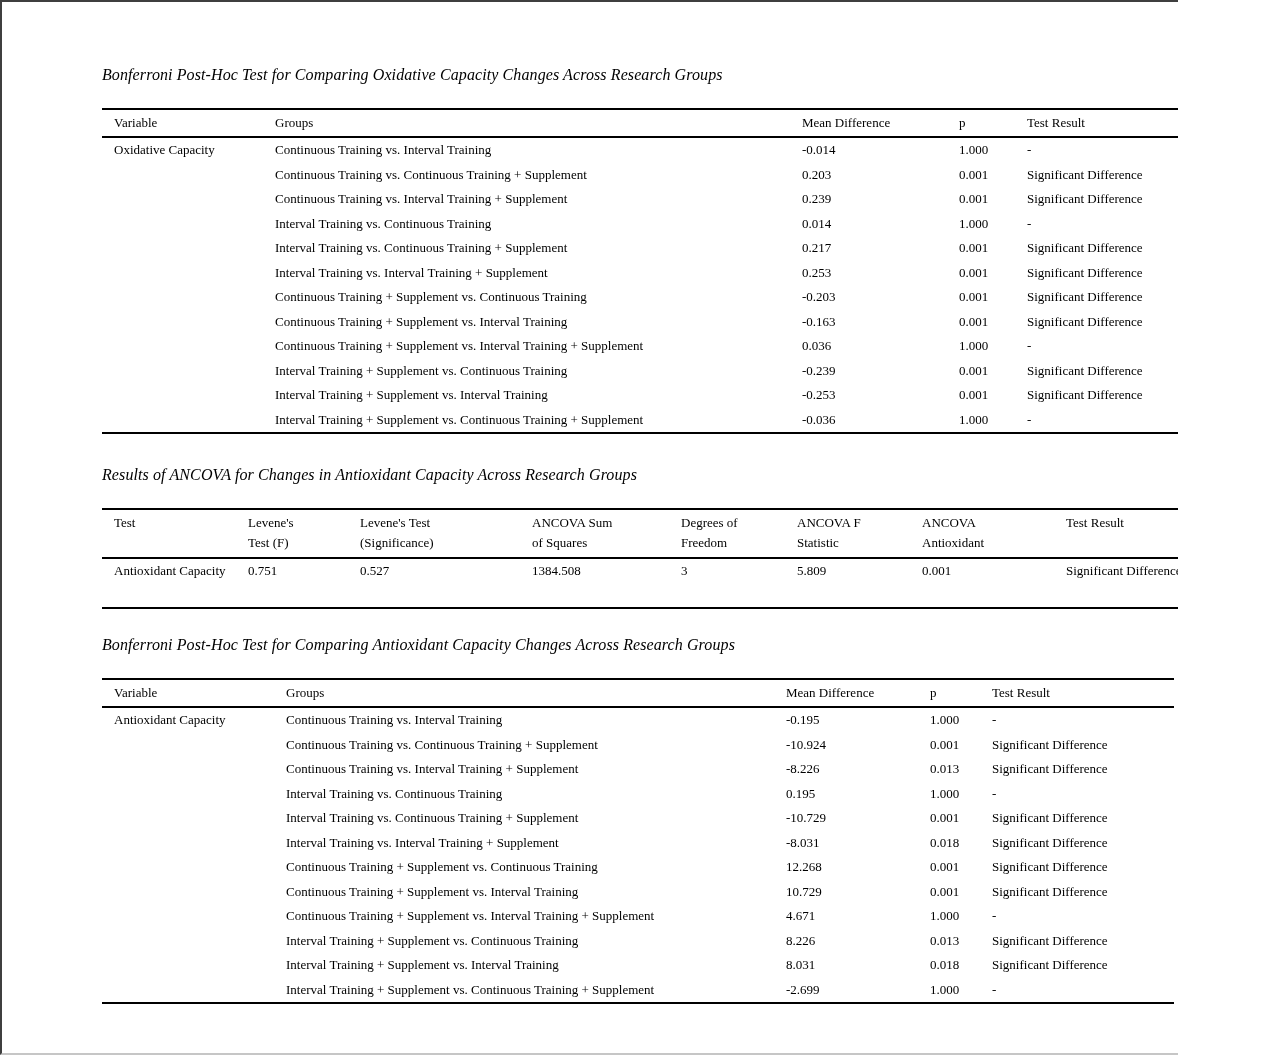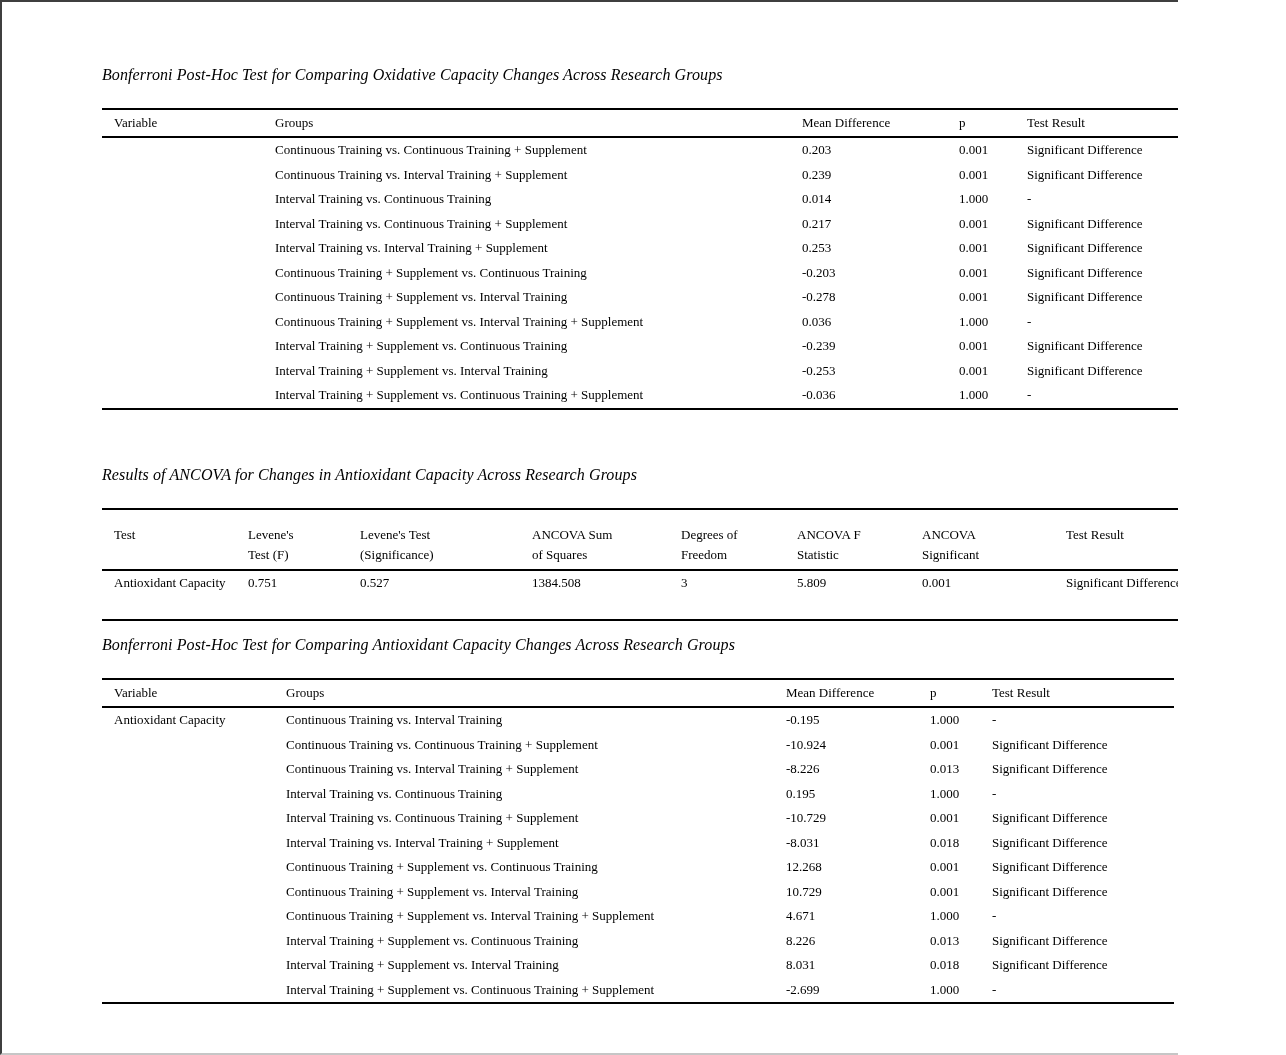--- a/index.html
+++ b/index.html
@@ -40,21 +40,21 @@
     overflow:hidden;
     white-space:pre-line;
   }
   table.data thead th { border-bottom:2px solid #000000; }
 
   
   table.posthoc thead th { height:26px; line-height:26px; }
   table.posthoc tbody td { height:24.5px; line-height:24.5px; white-space:nowrap; }
 
   
-  table.ancova thead th { height:44px; line-height:19.5px; padding-top:15px; }
+  table.ancova thead th { height:44px; line-height:19.5px; padding-top:3px; }
   table.ancova tbody td { height:46px; line-height:20px; padding-top:2px; }
 </style>
 </head>
 <body>
 
 <div class="page">
 
   <h2 class="tbl-title" style="top:64px; left:100px;">Bonferroni Post-Hoc Test for Comparing Oxidative Capacity Changes Across Research Groups</h2>
 
   <table class="data posthoc" style="top:106px; left:100px; width:1090px;">
@@ -69,20 +69,27 @@
       <tr>
         <th>Variable</th>
         <th>Groups</th>
         <th>Mean Difference</th>
         <th>p</th>
         <th>Test Result</th>
       </tr>
     </thead>
     <tbody>
       <tr>
+        <td>Oxidative Capacity</td>
+        <td>Continuous Training vs. Interval Training</td>
+        <td>-0.014</td>
+        <td>1.000</td>
+        <td>-</td>
+      </tr>
+      <tr>
         <td></td>
         <td>Continuous Training vs. Continuous Training + Supplement</td>
         <td>0.203</td>
         <td>0.001</td>
         <td>Significant Difference</td>
       </tr>
       <tr>
         <td></td>
         <td>Continuous Training vs. Interval Training + Supplement</td>
         <td>0.239</td>
@@ -113,21 +120,21 @@
       <tr>
         <td></td>
         <td>Continuous Training + Supplement vs. Continuous Training</td>
         <td>-0.203</td>
         <td>0.001</td>
         <td>Significant Difference</td>
       </tr>
       <tr>
         <td></td>
         <td>Continuous Training + Supplement vs. Interval Training</td>
-        <td>-0.278</td>
+        <td>-0.163</td>
         <td>0.001</td>
         <td>Significant Difference</td>
       </tr>
       <tr>
         <td></td>
         <td>Continuous Training + Supplement vs. Interval Training + Supplement</td>
         <td>0.036</td>
         <td>1.000</td>
         <td>-</td>
       </tr>
@@ -175,21 +182,21 @@
 Test (F)</th>
         <th>Levene's Test
 (Significance)</th>
         <th>ANCOVA Sum
 of Squares</th>
         <th>Degrees of
 Freedom</th>
         <th>ANCOVA F
 Statistic</th>
         <th>ANCOVA
-Significant</th>
+Antioxidant</th>
         <th>Test Result</th>
       </tr>
     </thead>
     <tbody>
       <tr>
         <td>Antioxidant Capacity</td>
         <td>0.751</td>
         <td>0.527</td>
         <td>1384.508</td>
         <td>3</td>

